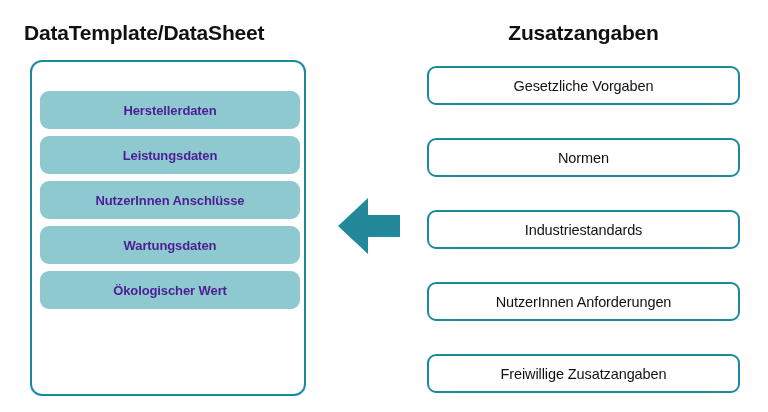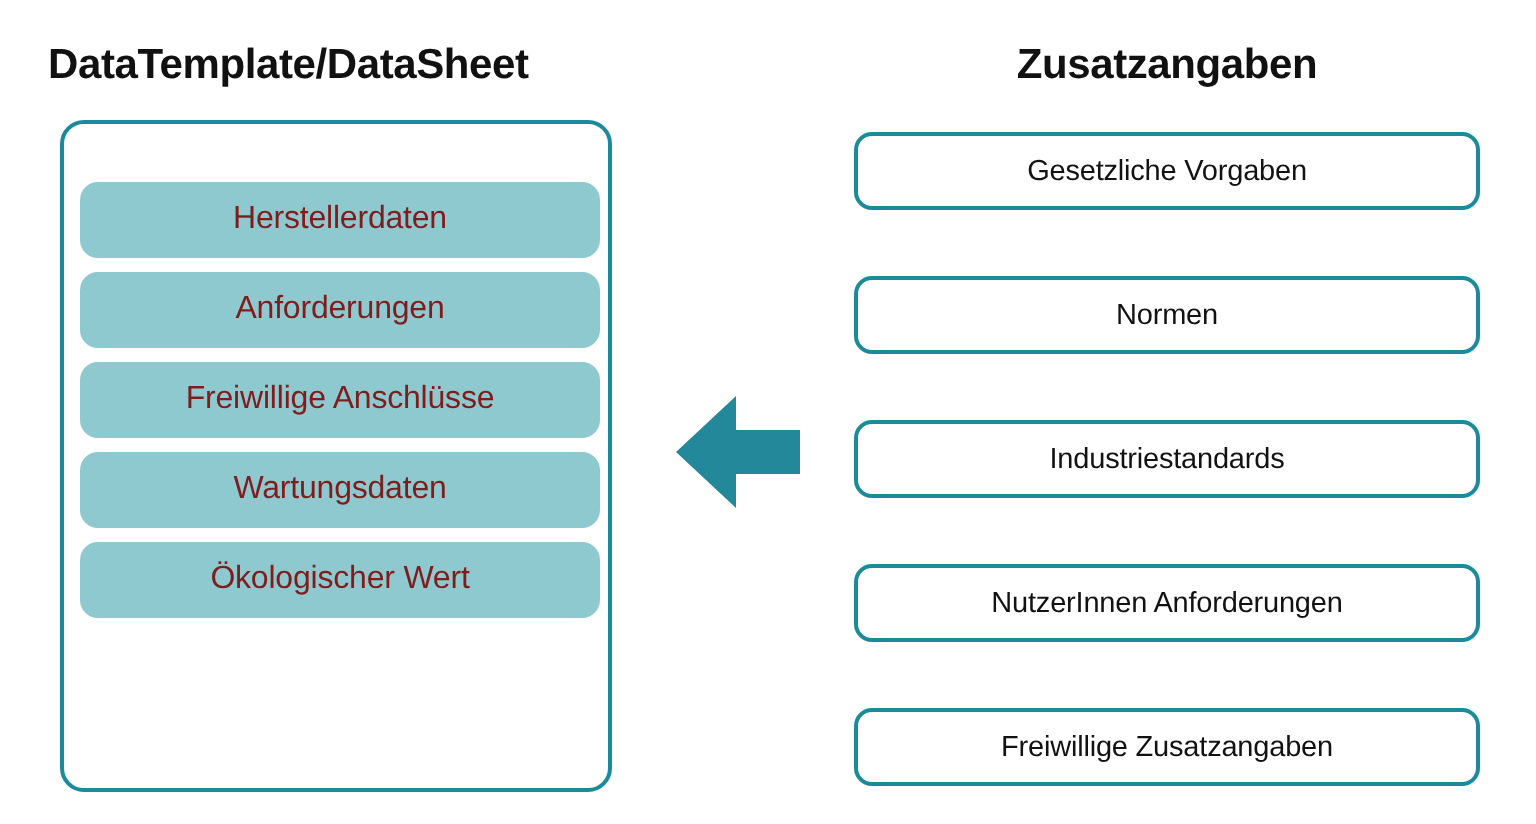--- a/index.html
+++ b/index.html
@@ -67,23 +67,23 @@
     gap: 7px;
   }
 
   .template-item {
     height: 38px;
     border-radius: 9px;
     background: #8ec9cf;
     display: flex;
     align-items: center;
     justify-content: center;
-    font-size: 16px;
-    font-weight: 400;
-    color: #7f1d1d;
+    font-size: 13px;
+    font-weight: 700;
+    color: #4c1d95;
     letter-spacing: -0.1px;
     white-space: nowrap;
   }
 
   
   #flow-arrow {
     position: absolute;
     left: 338px;
     top: 196px;
     width: 64px;
@@ -127,25 +127,25 @@
   <div class="col-title" id="title-right">Zusatzangaben</div>
 
   <div id="template-container">
     <div id="template-list">
 
       <div class="template-item">
         <span>Herstellerdaten</span>
       </div>
 
       <div class="template-item">
-        <span>Anforderungen</span>
+        <span>Leistungsdaten</span>
       </div>
 
       <div class="template-item">
-        <span>Freiwillige Anschlüsse</span>
+        <span>NutzerInnen Anschlüsse</span>
       </div>
 
       <div class="template-item">
         <span>Wartungsdaten</span>
       </div>
 
       <div class="template-item">
         <span>Ökologischer Wert</span>
       </div>
 

